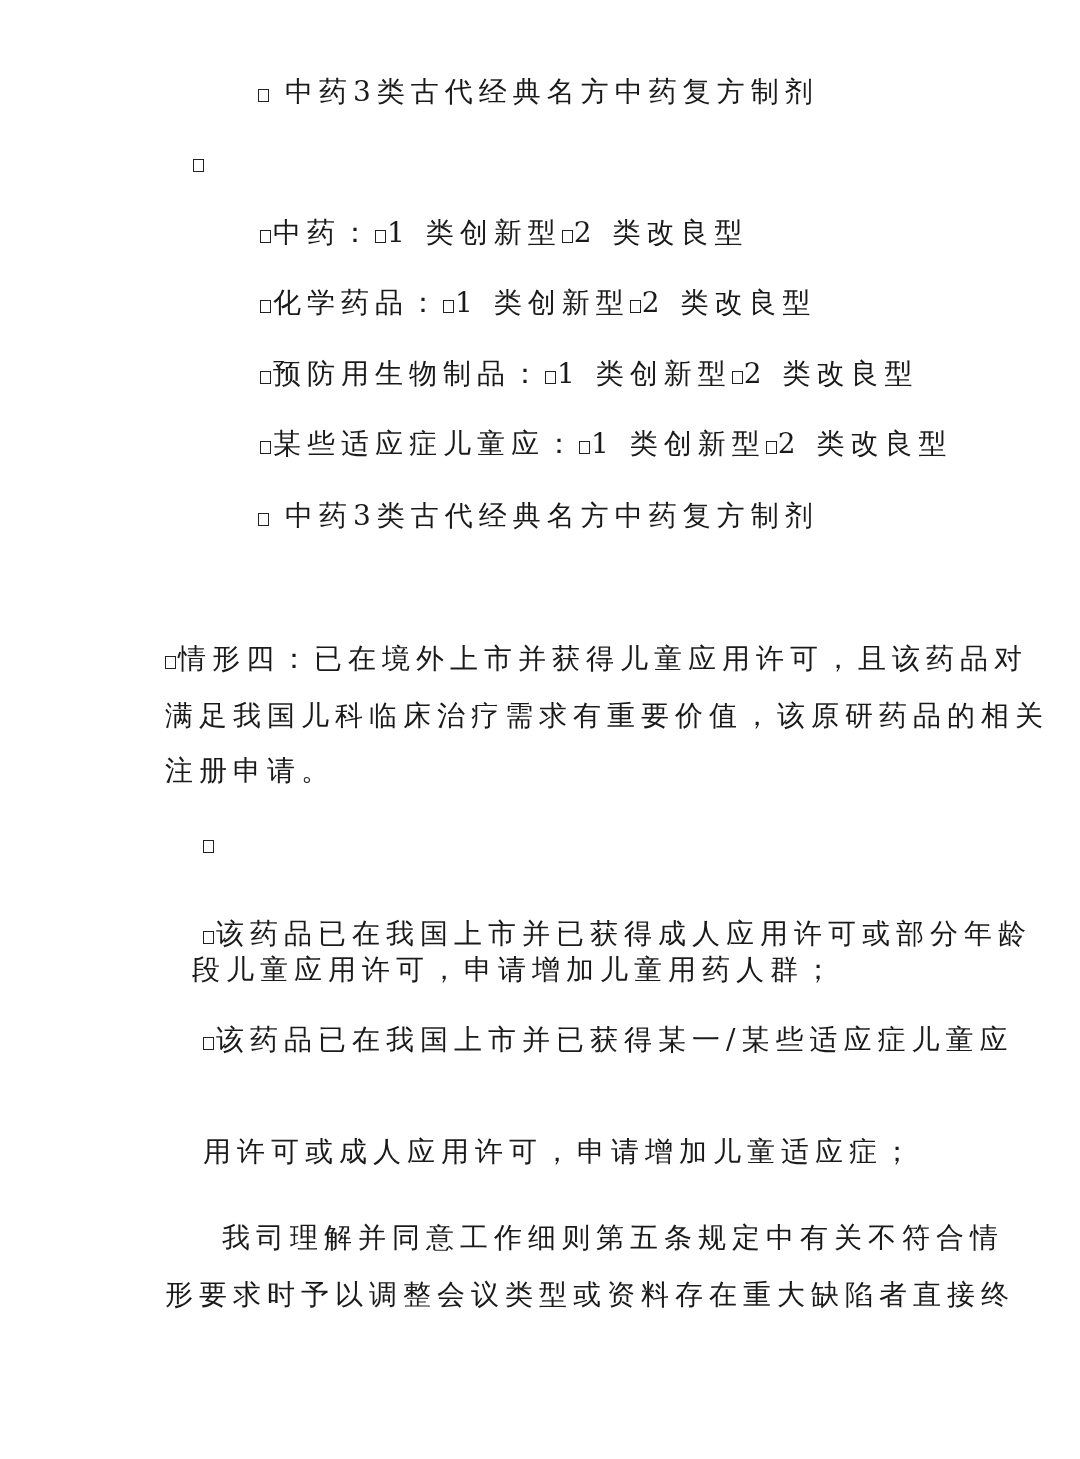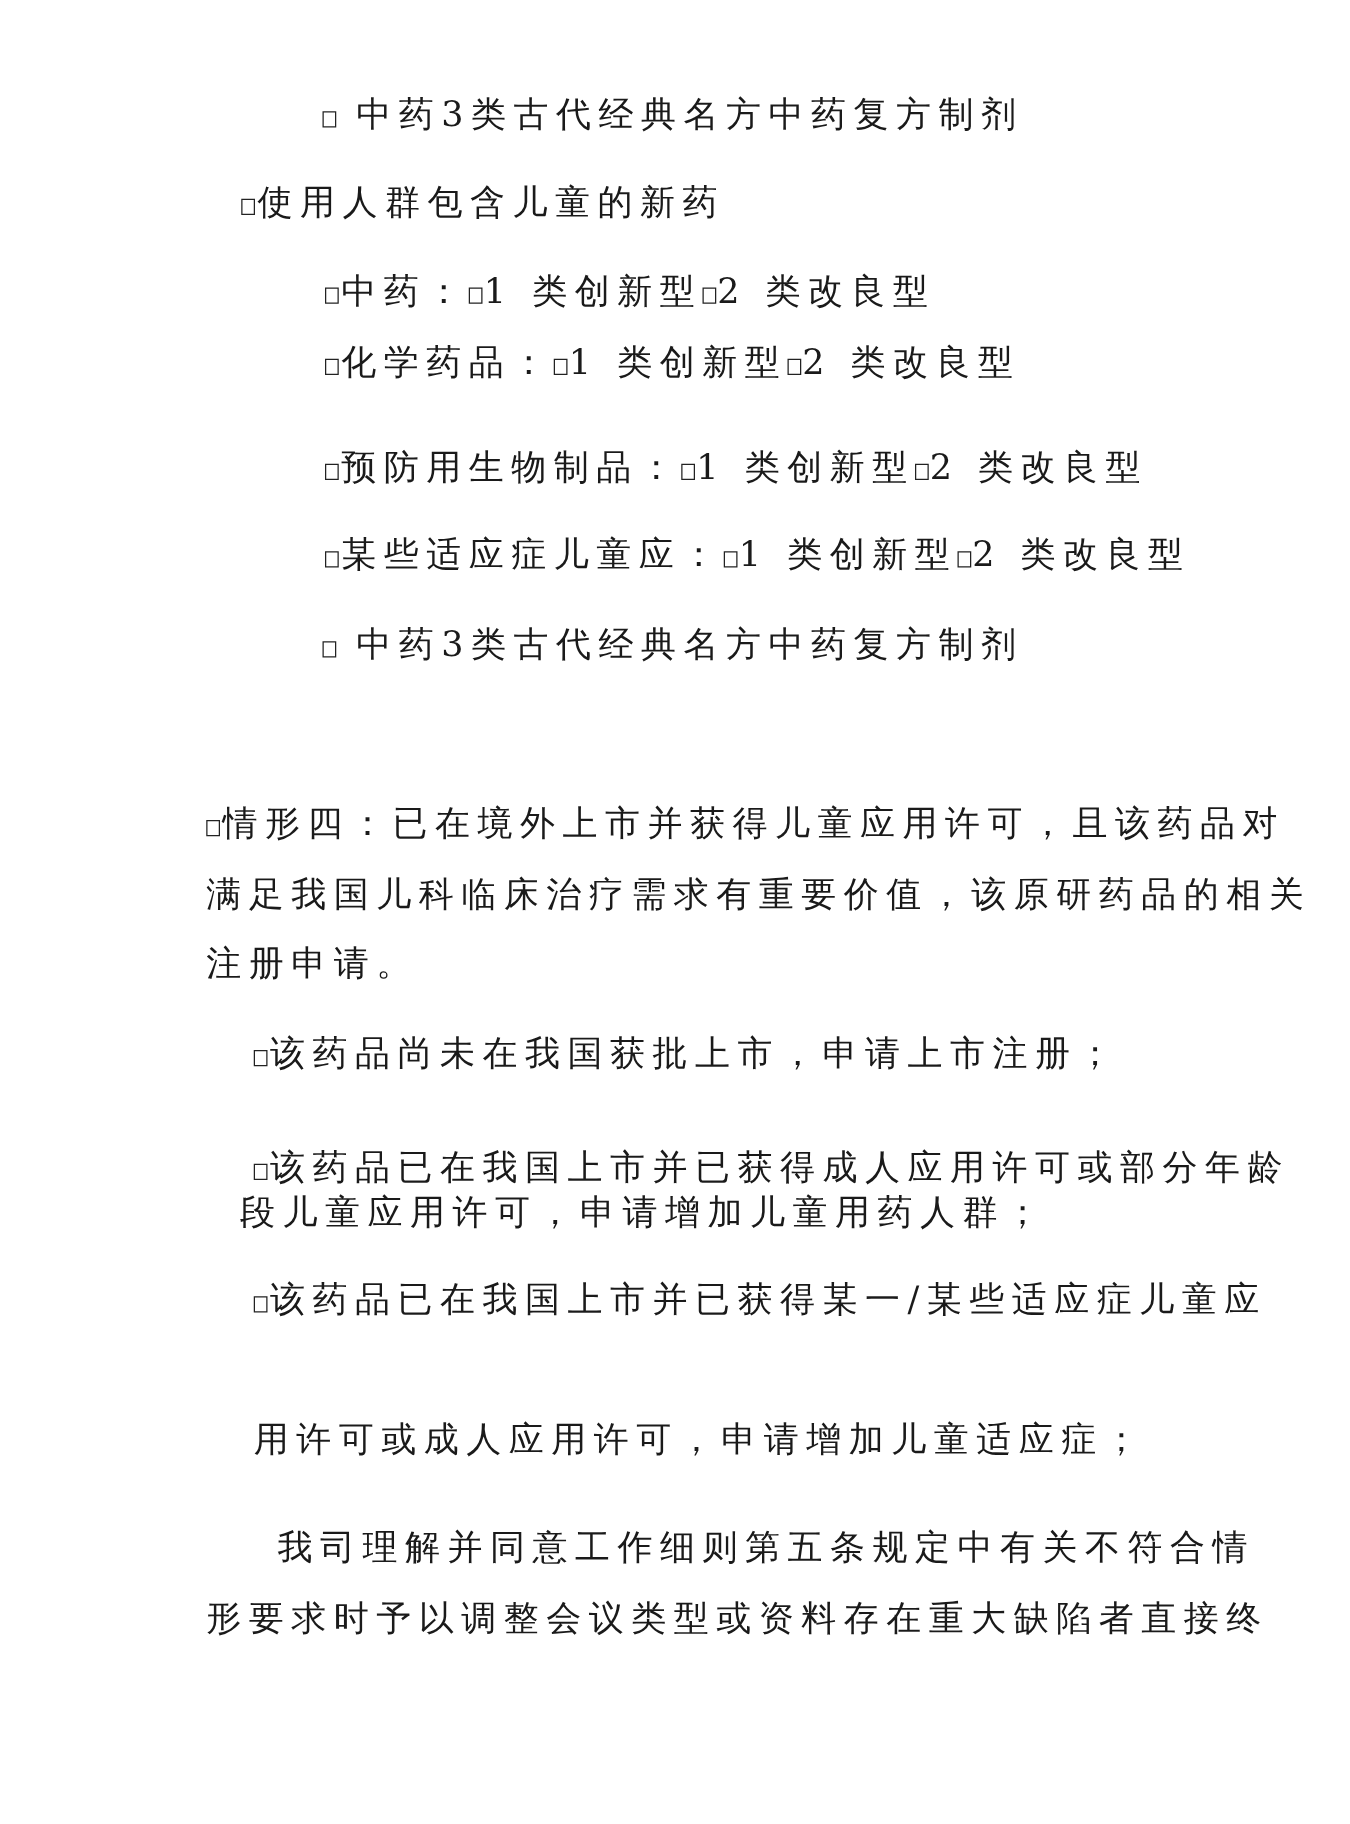--- a/index.html
+++ b/index.html
@@ -43,28 +43,28 @@
     }
   </style>
 </head>
 <body>
 
 <div class="line" style="left:258px; top:74px;">
   <span class="cb spaced"></span><span>中药3类古代经典名方中药复方制剂</span>
 </div>
 
 <div class="line" style="left:193px; top:144px;">
-  <span class="cb"></span><span>使用人群包含儿童的新药</span>
+  <span class="cb"></span>
 </div>
 
 <div class="line" style="left:260px; top:215px;">
   <span class="cb"></span><span>中药：</span><span class="inline-cb"></span><span>1 类创新型</span><span class="inline-cb"></span><span>2 类改良型</span>
 </div>
 
-<div class="line" style="left:260px; top:272px;">
+<div class="line" style="left:260px; top:285px;">
   <span class="cb"></span><span>化学药品：</span><span class="inline-cb"></span><span>1 类创新型</span><span class="inline-cb"></span><span>2 类改良型</span>
 </div>
 
 <div class="line" style="left:260px; top:356px;">
   <span class="cb"></span><span>预防用生物制品：</span><span class="inline-cb"></span><span>1 类创新型</span><span class="inline-cb"></span><span>2 类改良型</span>
 </div>
 
 <div class="line" style="left:260px; top:426px;">
   <span class="cb"></span><span>某些适应症儿童应：</span><span class="inline-cb"></span><span>1 类创新型</span><span class="inline-cb"></span><span>2 类改良型</span>
 </div>
@@ -73,21 +73,21 @@
   <span class="cb spaced"></span><span>中药3类古代经典名方中药复方制剂</span>
 </div>
 
 <div class="line" style="left:165px; top:641px;">
   <span class="cb"></span><span>情形四：已在境外上市并获得儿童应用许可，且该药品对</span>
 </div>
 <div class="line" style="left:165px; top:698px;">满足我国儿科临床治疗需求有重要价值，该原研药品的相关</div>
 <div class="line" style="left:165px; top:753px;">注册申请。</div>
 
 <div class="line" style="left:203px; top:825px;">
-  <span class="cb"></span><span>该药品尚未在我国获批上市，申请上市注册；</span>
+  <span class="cb"></span>
 </div>
 
 <div class="line" style="left:203px; top:896px;margin-top:20px;">
   <span class="cb"></span><span>该药品已在我国上市并已获得成人应用许可或部分年龄</span>
 </div>
 <div class="line" style="left:192px; top:952px;">段儿童应用许可，申请增加儿童用药人群；</div>
 
 <div class="line" style="left:203px; top:1022px;">
   <span class="cb"></span><span>该药品已在我国上市并已获得某一/某些适应症儿童应</span>
 </div>

